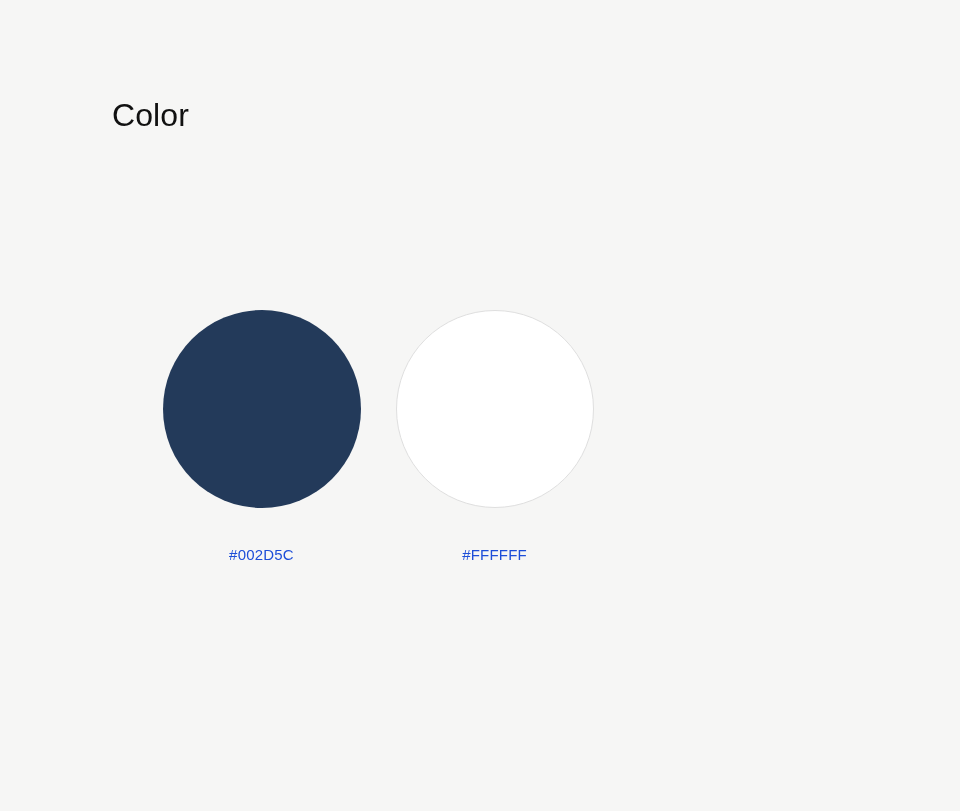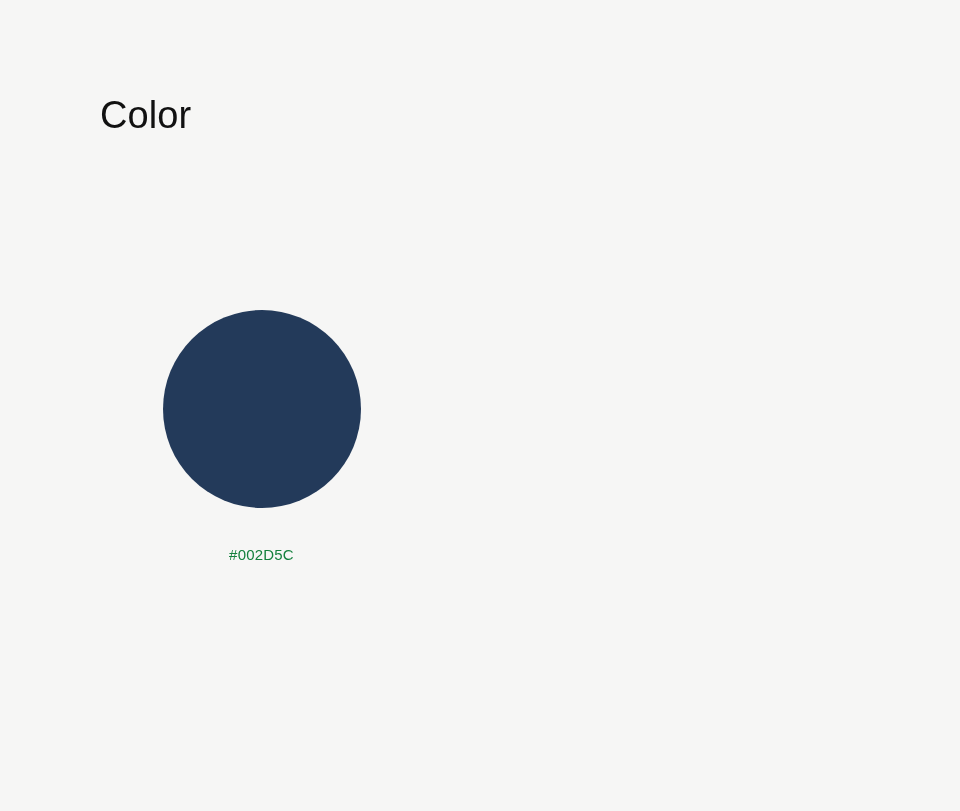--- a/index.html
+++ b/index.html
@@ -17,23 +17,23 @@
 
   .slide {
     position: relative;
     width: 960px;
     height: 811px;
     box-sizing: border-box;
   }
 
   .page-title {
     position: absolute;
-    left: 100px;
+    left: 112px;
     top: 92px;
-    font-size: 38px;
+    font-size: 32px;
     font-weight: 400;
     line-height: 46px;
     color: #111111;
     letter-spacing: 0.1px;
     white-space: nowrap;
   }
 
   .swatch-row {
     position: absolute;
     left: 145px;
@@ -56,37 +56,41 @@
     height: 198px;
     border-radius: 50%;
     box-sizing: border-box;
   }
 
   .swatch-label {
     margin-top: 37px;
     font-size: 15px;
     font-weight: 400;
     line-height: 20px;
-    color: #15803d;
+    color: #1d4ed8;
     letter-spacing: 0.2px;
     white-space: nowrap;
     text-align: center;
   }
 </style>
 </head>
 <body style="background: rgb(246, 246, 245);">
 
 <div class="slide">
 
   <div class="page-title">Color</div>
 
   <div class="swatch-row">
 
     <div class="swatch">
       <div class="swatch-disc" id="disc-0" style="background: rgb(35, 58, 90); border: none;"></div>
       <div class="swatch-label">#002D5C</div>
     </div>
 
 
+    <div class="swatch">
+      <div class="swatch-disc" id="disc-2" style="background: rgb(255, 255, 255); border: 1px solid rgb(223, 223, 223);"></div>
+      <div class="swatch-label">#FFFFFF</div>
+    </div>
 
   </div>
 
 </div>
 
 </body></html>

